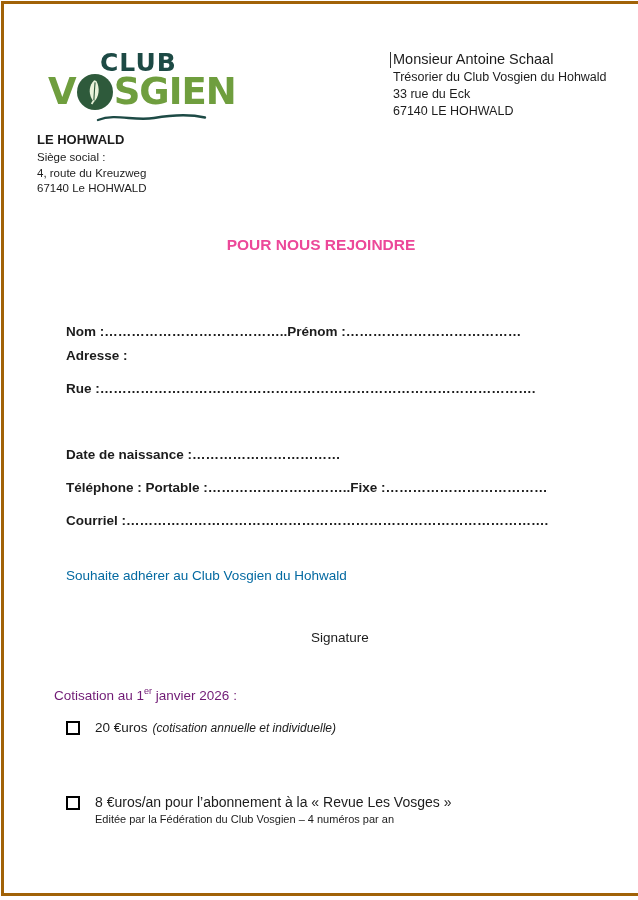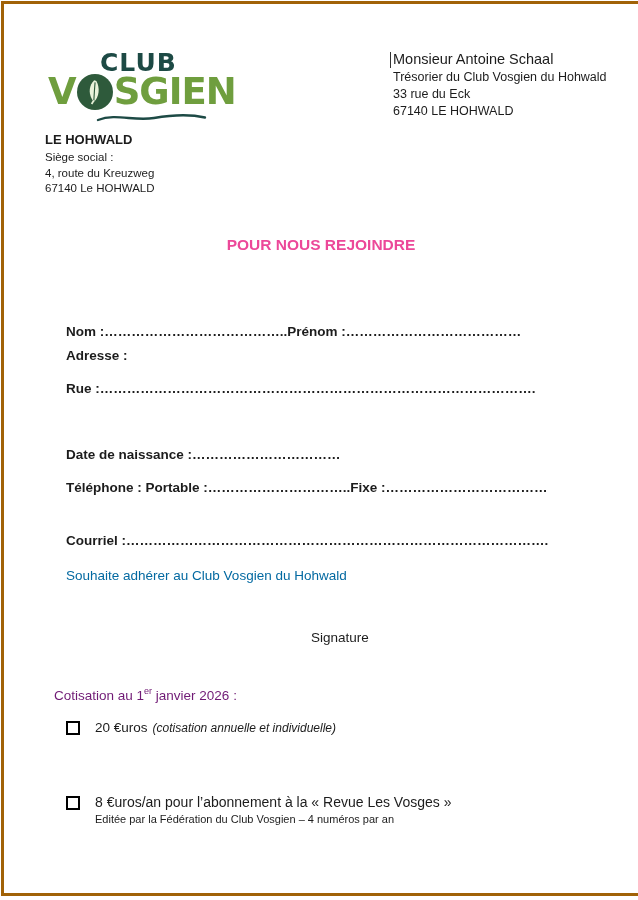--- a/index.html
+++ b/index.html
@@ -63,21 +63,21 @@
     margin: 0 1px;
     flex: 0 0 auto;
   }
   .logo-swoosh {
     display: block;
     margin: 1px 0 0 48px;
   }
   
   .sender {
     position: absolute;
-    left: 41px;
+    left: 33px;
     top: 128px;
     color: #1c1c1c;
   }
   .sender-name {
     font-weight: bold;
     font-size: 13px;
     margin-bottom: 3px;
   }
   .sender-line {
     font-size: 11.5px;
@@ -125,21 +125,21 @@
     font-size: 13.5px;
     color: #1c1c1c;
     white-space: nowrap;
   }
   .line-nom        { top: 320px; }
   .line-adresse    { top: 344px; }
   .line-rue        { top: 377px; }
   .line-codepostal { top: 410px; }
   .line-naissance  { top: 443px; }
   .line-telephone  { top: 476px; }
-  .line-courriel   { top: 529px; }
+  .line-courriel   { top: 509px; }
   
   .statement {
     position: absolute;
     left: 62px;
     top: 564px;
     font-size: 13.5px;
     color: #0369a1;
   }
   .signature {
     position: absolute;

